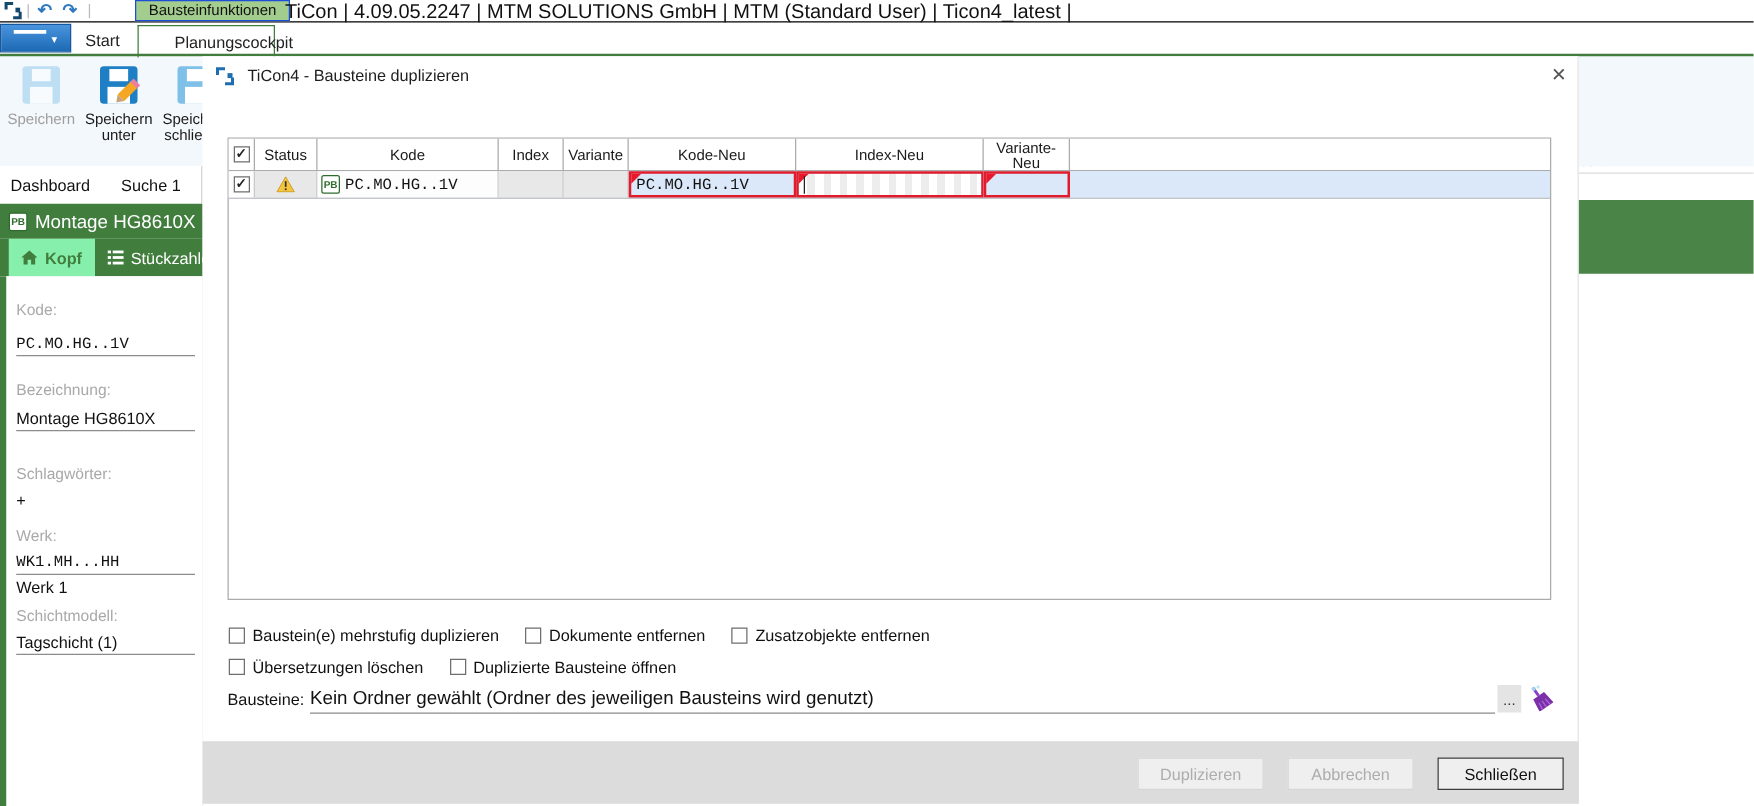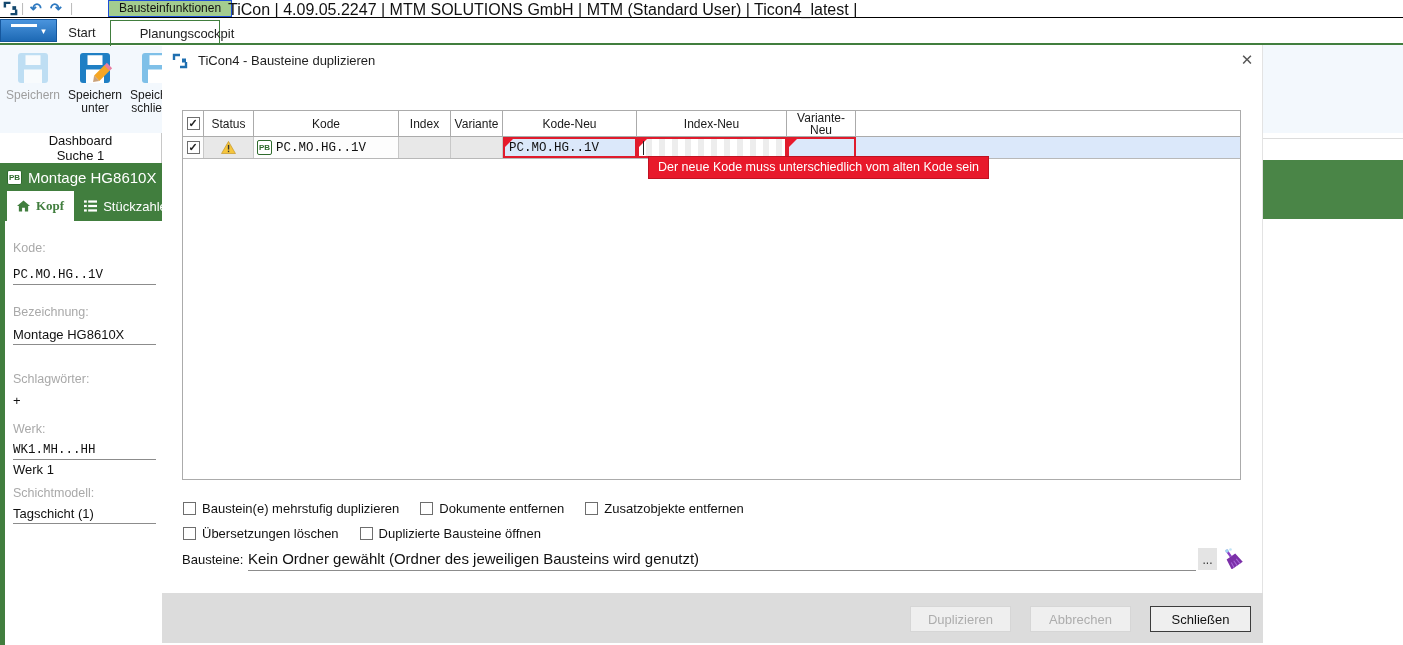--- a/index.html
+++ b/index.html
@@ -48,33 +48,33 @@
              border:1px solid #ababab; font-size:13px; line-height:19px; padding-left:16px; cursor:pointer; }
   #lang-caret { left:1336px; top:50px; font-size:10px; color:#333; }
   .rp-text { left:1248px; font-size:13px; color:#111; padding-left:15px; white-space:nowrap; }
   .rp-gray { color:#9e9e9e; }
   #rp-underline { left:1248px; top:138px; width:155px; height:1px; background:#dcdcdc; }
   #rp-vsep { left:1352px; top:48px; width:1px; height:84px; background:#c9c9c9; }
   #green-block { left:1261px; top:160px; width:142px; height:59px; background:#4a8547; }
 
   
   #ws-tabs { left:0; top:133px; width:162px; height:30px; background:#fff; z-index:2;
-             border-right:1px solid #c8c8c8; display:flex;flex-direction:column; }
+             border-right:1px solid #c8c8c8; display:flex; }
   .ws-tab { flex:1; font-size:13px; color:#111; display:flex; align-items:center; justify-content:center; cursor:pointer; }
   #sidebar { left:0; top:163px; width:162px; height:482px; background:#fff; z-index:2;
              border-right:1px solid #c8c8c8; }
   #sb-header { left:0; top:0; width:162px; height:28px; background:#417E3E; display:flex;
                align-items:center; padding-left:7px; gap:6px; }
   #sb-title { color:#fff; font-size:15px; white-space:nowrap; }
   .pb-badge { width:15px; height:15px; background:#fff; border:1.5px solid #2f6b2d; border-radius:2px;
               color:#2f6b2d; font-size:8px; font-weight:bold; display:flex; align-items:center;
               justify-content:center; flex:none; }
   #sb-tabs { left:0; top:28px; width:162px; height:30px; background:#417E3E; display:flex; padding-left:7px; }
   .sb-tab { height:30px; display:flex; align-items:center; gap:6px; padding:0 10px; font-size:13px; cursor:pointer; }
-  #tab-kopf { background:#ffffff; color:#417E3E; font-weight:bold;font-family:Liberation Serif, serif; }
+  #tab-kopf { background:#86efac; color:#417E3E; font-weight:bold; }
   #tab-stueck { color:#fff; }
   #sb-body { left:0; top:58px; width:162px; height:424px; background:#fff;
              border-left:5px solid #417E3E; padding:12px 0 0 8px; }
   .f-label { font-size:12.5px; color:#a9a9a9; }
   .f-value { font-size:13px; color:#111; border-bottom:1px solid #8c8c8c; width:143px; padding-bottom:2px; }
   .f-mono  { font-family:"Liberation Mono", monospace; font-size:12.5px; }
   .f-plain { border-bottom:none; }
 
   
   #dialog { left:162px; top:45px; width:1101px; height:598px; background:#fff; z-index:20;
@@ -306,21 +306,20 @@
           <span class="mono-cell"></span>
         </div>
         <div class="rc col-vneu blue err">
           <span class="flag"></span>
           <span class="mono-cell"></span>
         </div>
         <div class="rc col-fill blue"></div>
       </div>
     </div>
 
-    <div id="err-tip" class="abs">Der neue Kode muss unterschiedlich vom alten Kode sein</div>
 
     <div class="abs opt-row" style="top:455px">
       <label class="opt">
         <span class="cb"></span>
         <span>Baustein(e) mehrstufig duplizieren</span>
       </label>
       <label class="opt">
         <span class="cb"></span>
         <span>Dokumente entfernen</span>
       </label>

